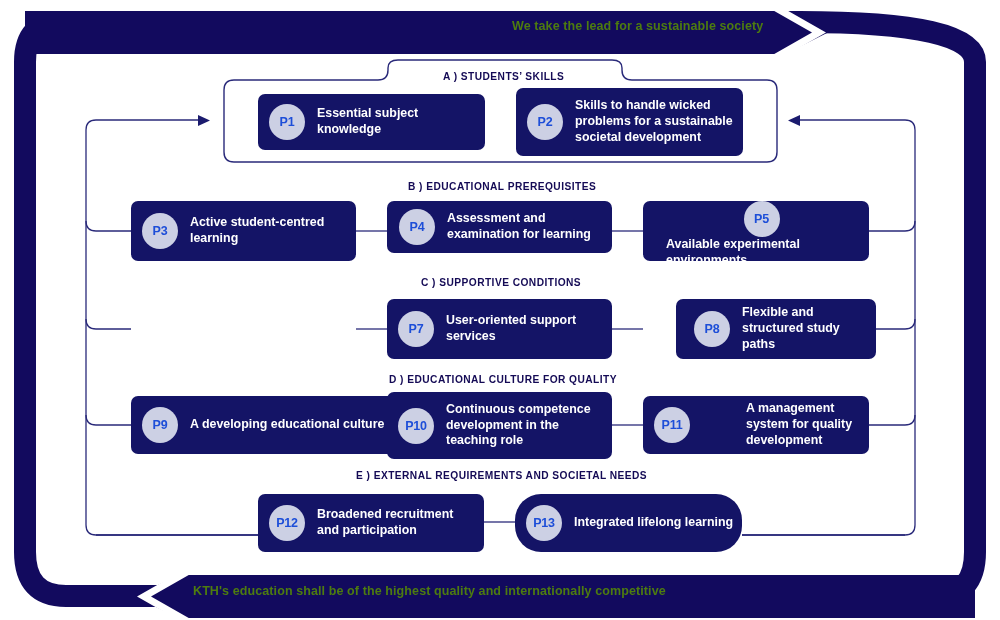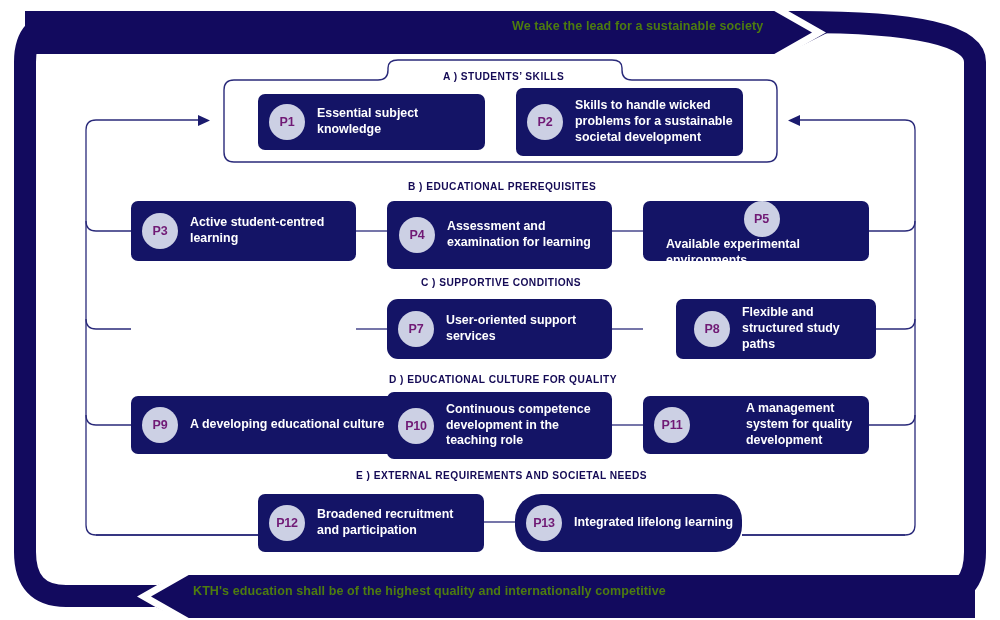--- a/index.html
+++ b/index.html
@@ -46,21 +46,21 @@
     align-items:center;
     box-sizing:border-box;
     padding-left:11px;
     z-index:4;
   }
   .badge{
     flex:0 0 auto;
     width:36px;height:36px;
     border-radius:50%;
     background:#ccd0e4;
-    color:#701a75;
+    color:#1d4ed8;
     font-size:12.5px;
     font-weight:700;
     display:flex;align-items:center;justify-content:center;
     letter-spacing:-.2px;
   }
   .card-text{
     color:#ffffff;
     font-size:12.4px;
     font-weight:600;
     line-height:1.28;
@@ -207,32 +207,32 @@
   <div class="card" style="left:516px;top:88px;width:227px;height:68px;">
     <div class="badge">P2</div>
     <div class="card-text">Skills to handle wicked problems for a sustainable societal development</div>
   </div>
 
   <div class="card" style="left:131px;top:201px;width:225px;height:60px;">
     <div class="badge">P3</div>
     <div class="card-text">Active student-centred learning</div>
   </div>
 
-  <div class="card" style="left:387px;top:201px;width:225px;height:68px;padding-left:12px;">
+  <div class="card" style="left:387px;top:201px;width:225px;height:52px;padding-left:12px;">
     <div class="badge">P4</div>
     <div class="card-text">Assessment and examination for learning</div>
   </div>
 
   <div class="card" style="left:643px;top:201px;width:226px;height:60px;flex-direction:column;">
     <div class="badge">P5</div>
     <div class="card-text">Available experimental environments</div>
   </div>
 
 
-  <div class="card" style="left:387px;top:299px;width:225px;height:60px;border-radius:11px;">
+  <div class="card" style="left:387px;top:299px;width:225px;height:60px;">
     <div class="badge">P7</div>
     <div class="card-text">User-oriented support services</div>
   </div>
 
   <div class="card" style="left:676px;top:299px;width:200px;height:60px;padding-left:18px;">
     <div class="badge">P8</div>
     <div class="card-text">Flexible and structured study paths</div>
   </div>
 
   <div class="card" style="left:131px;top:396px;width:265px;height:58px;">

